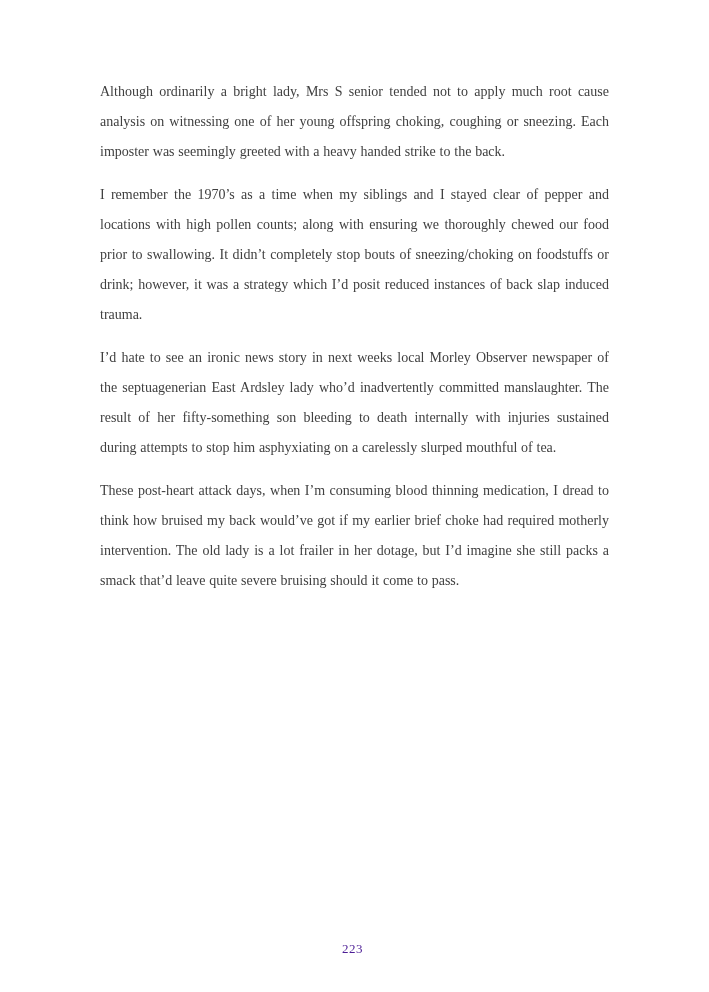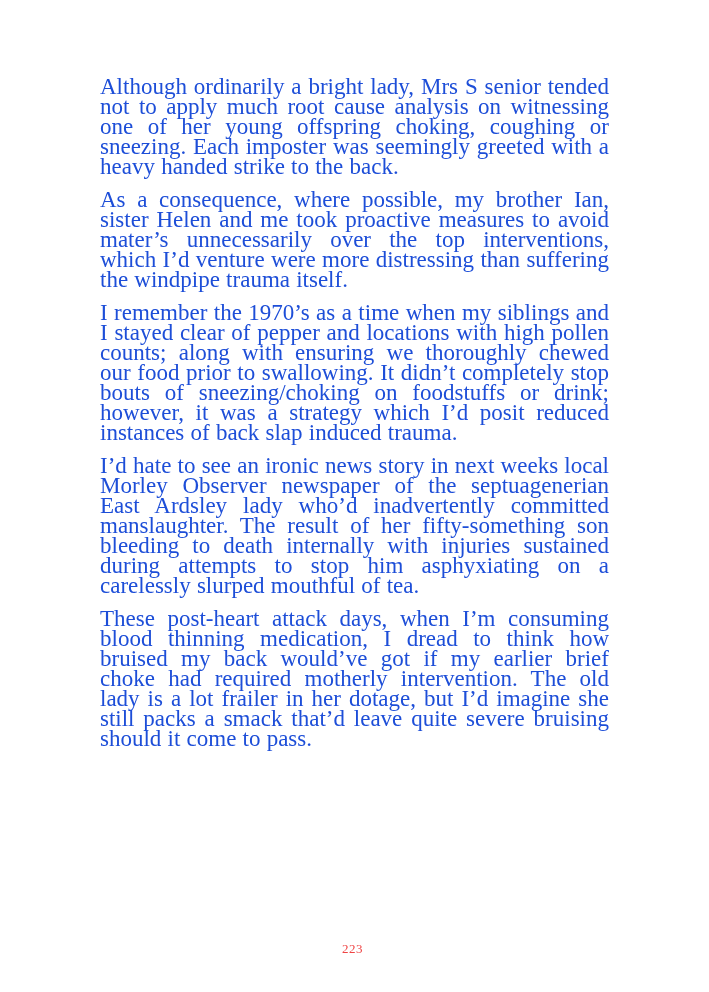--- a/index.html
+++ b/index.html
@@ -16,44 +16,43 @@
     font-family: "Liberation Serif", "DejaVu Serif", serif;
   }
   .content {
     position: absolute;
     left: 100px;
     top: 77px;
     width: 509px;
   }
   .content p {
     margin: 0 0 13px 0;
-    font-size: 23px;
-    line-height: 20px;
-    color: #1d4ed8;
+    font-size: 14px;
+    line-height: 30px;
+    color: #404040;
     text-align: justify;
     text-align-last: left;
     hyphens: none;
     word-spacing: 0.02em;
   }
   .page-number {
     position: absolute;
     left: 0;
     right: 4px;
     top: 941px;
     text-align: center;
     font-size: 13px;
-    color: #ef4444;
+    color: #4c1d95;
     letter-spacing: 0.5px;
   }
 </style>
 </head>
 <body>
 
 <div class="page">
   <div class="content">
     <p>Although ordinarily a bright lady, Mrs S senior tended not to apply much root cause analysis on witnessing one of her young offspring choking, coughing or sneezing. Each imposter was seemingly greeted with a heavy handed strike to the back.</p>
-    <p>As a consequence, where possible, my brother Ian, sister Helen and me took proactive measures to avoid mater’s unnecessarily over the top interventions, which I’d venture were more distressing than suffering the windpipe trauma itself.</p>
     <p>I remember the 1970’s as a time when my siblings and I stayed clear of pepper and locations with high pollen counts; along with ensuring we thoroughly chewed our food prior to swallowing. It didn’t completely stop bouts of sneezing/choking on foodstuffs or drink; however, it was a strategy which I’d posit reduced instances of back slap induced trauma.</p>
     <p>I’d hate to see an ironic news story in next weeks local Morley Observer newspaper of the septuagenerian East Ardsley lady who’d inadvertently committed manslaughter. The result of her fifty-something son bleeding to death internally with injuries sustained during attempts to stop him asphyxiating on a carelessly slurped mouthful of tea.</p>
     <p>These post-heart attack days, when I’m consuming blood thinning medication, I dread to think how bruised my back would’ve got if my earlier brief choke had required motherly intervention. The old lady is a lot frailer in her dotage, but I’d imagine she still packs a smack that’d leave quite severe bruising should it come to pass.</p>
   </div>
   <div class="page-number">223</div>
 </div>
 
 </body></html>

